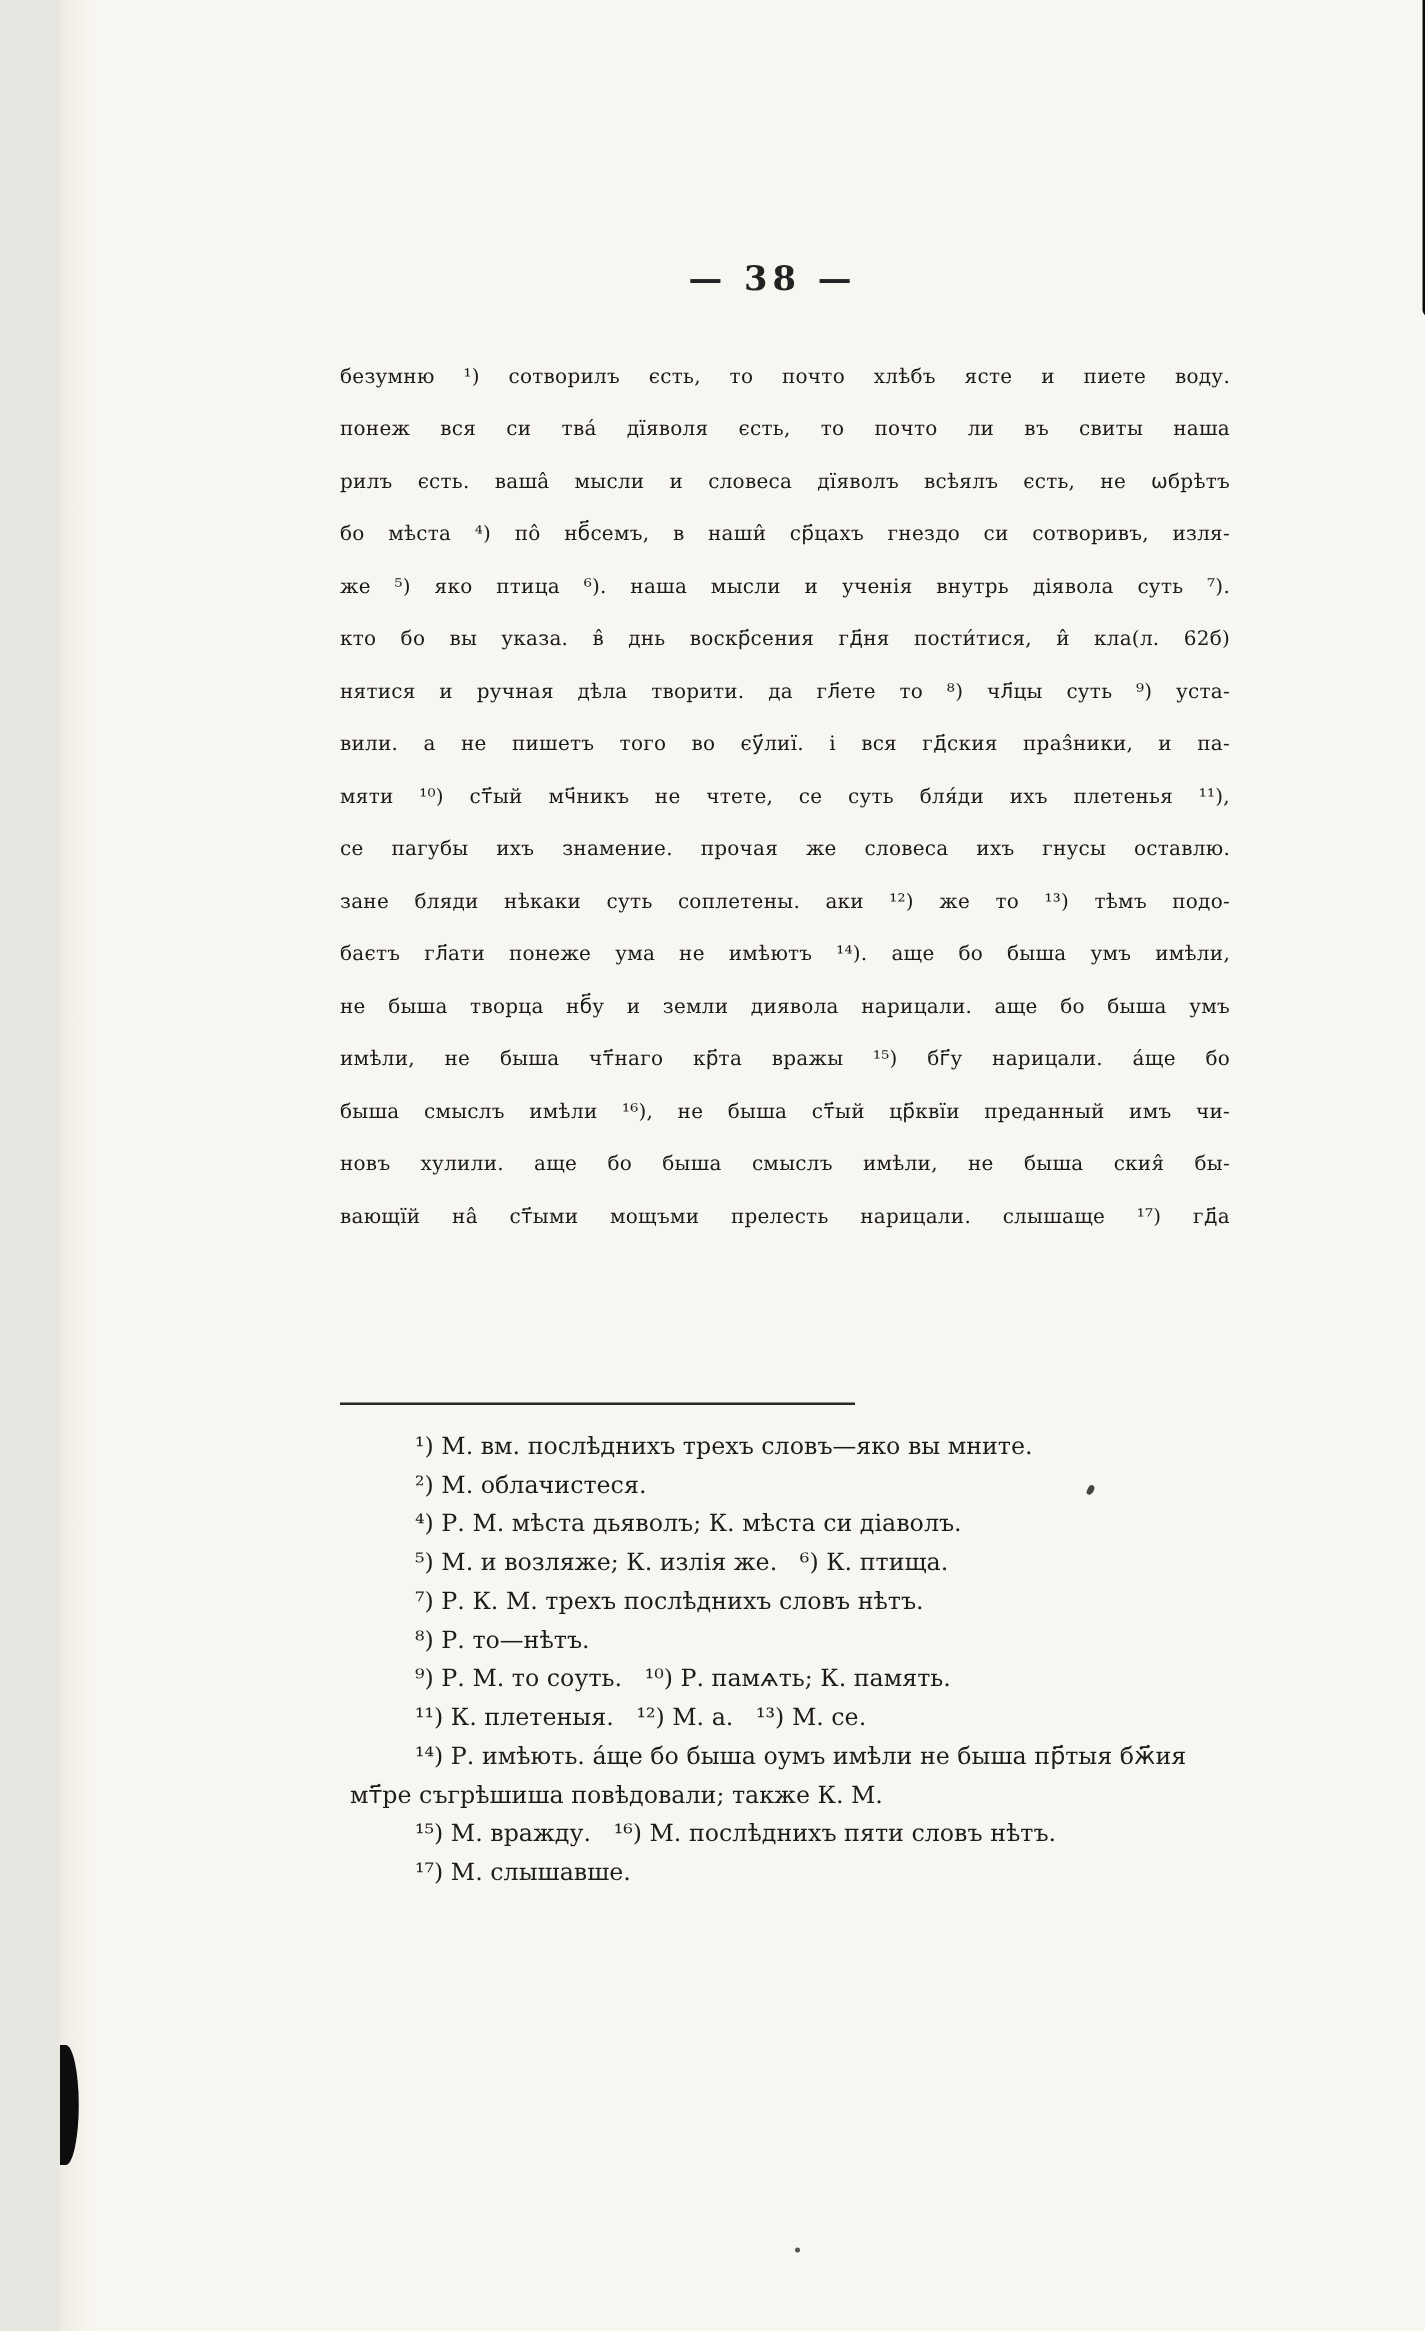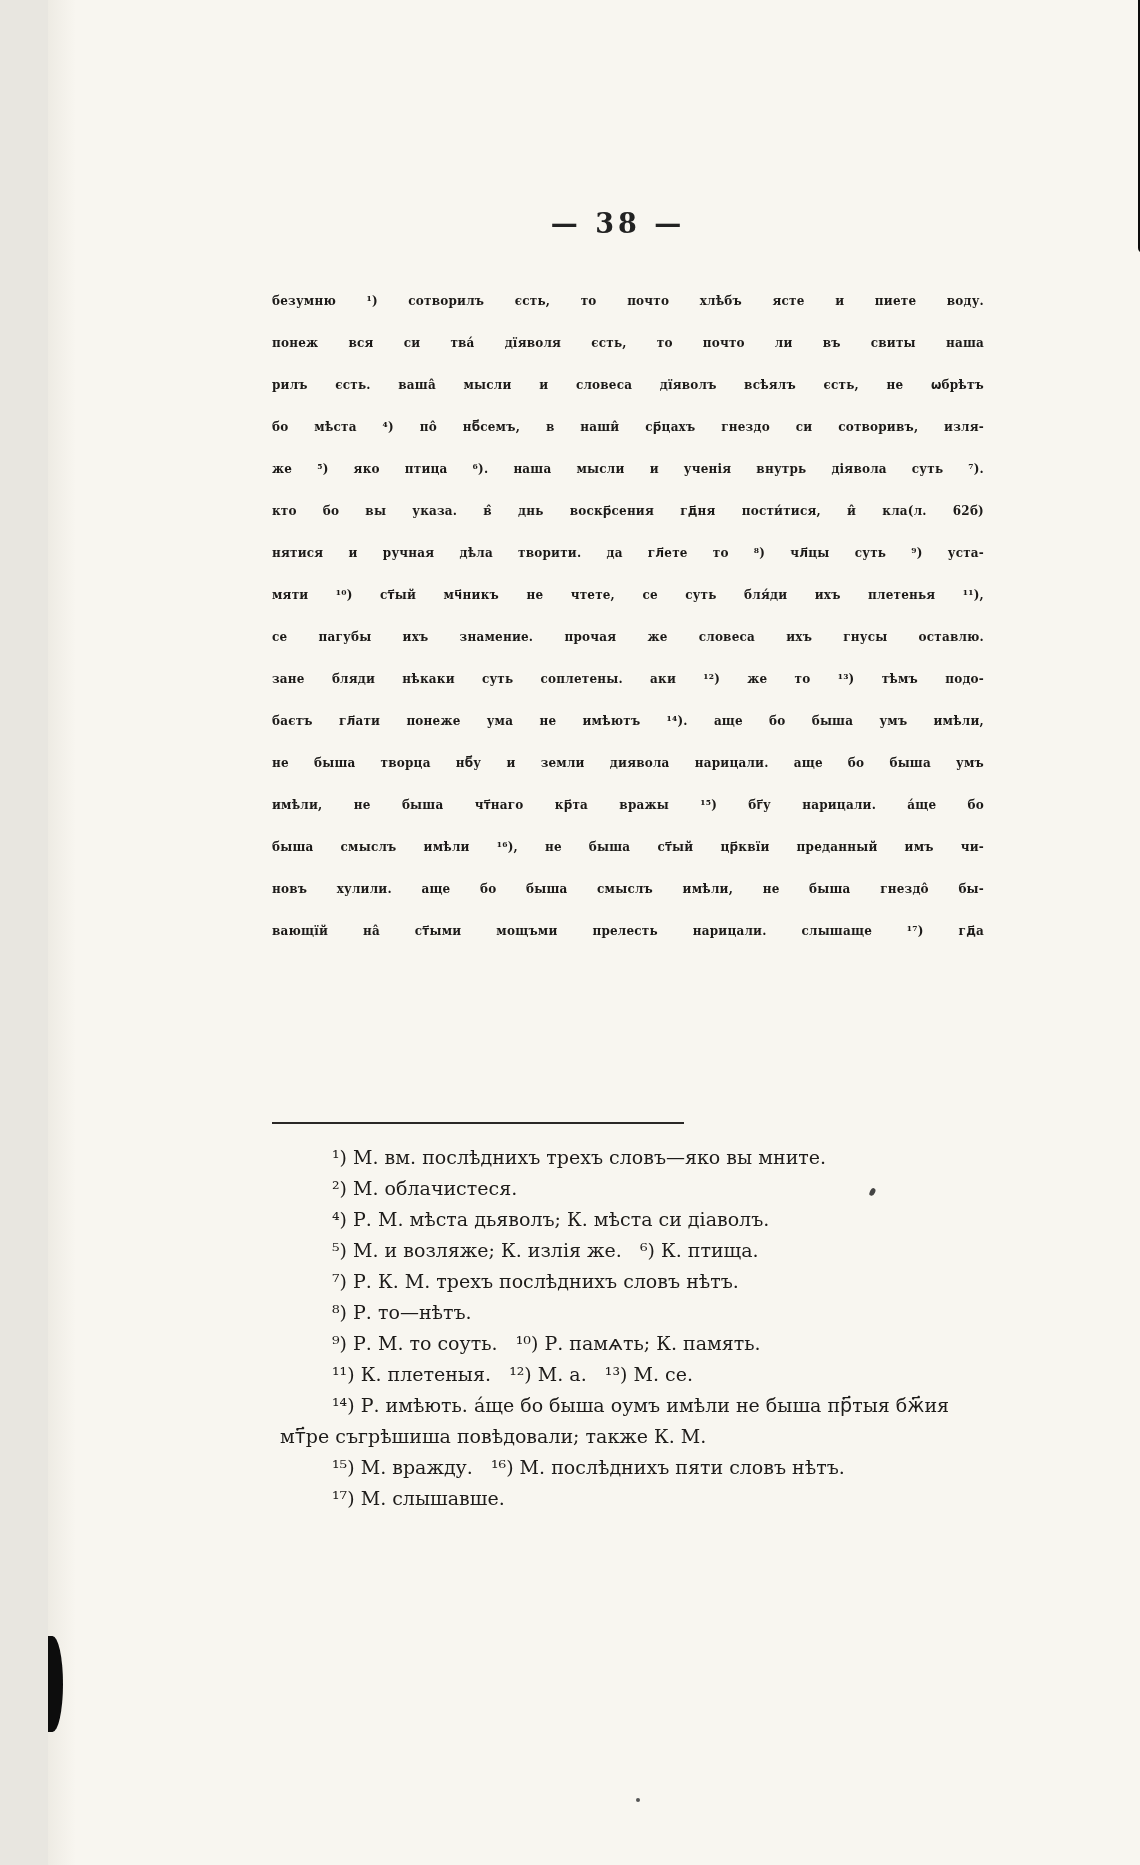--- a/index.html
+++ b/index.html
@@ -19,21 +19,21 @@
     position:absolute;top:208px;left:0;width:1140px;
     text-align:center;
     font-size:27px;font-weight:bold;letter-spacing:4px;
     color:#222;
   }
   .body-text{
     position:absolute;left:224px;top:280px;width:712px;
   }
   .bline{
     height:42px;line-height:42px;
-    font-size:12px;font-weight:bold;
+    font-size:16px;font-weight:normal;
     white-space:nowrap;
     text-align:justify;
     -moz-text-align-last:justify;
     text-align-last:justify;
     overflow:visible;
     letter-spacing:.2px;
   }
   .fn-separator{
     position:absolute;left:224px;top:1122px;
     width:412px;height:2px;background:#2a2826;
@@ -81,28 +81,29 @@
   <div class="page-number">— 38 —</div>
 
   <div class="body-text">
       <div class="bline">безумню ¹) сотворилъ єсть, то почто хлѣбъ ясте и пиете воду.</div>
       <div class="bline">понеж вся си тва́ дїяволя єсть, то почто ли въ свиты наша</div>
       <div class="bline">рилъ єсть. ваша̂ мысли и словеса дїяволъ всѣялъ єсть, не ѡбрѣтъ</div>
       <div class="bline">бо мѣста ⁴) по̂ нб҃семъ, в наши̂ ср҃цахъ гнездо си сотворивъ, изля-</div>
       <div class="bline">же ⁵) яко птица ⁶). наша мысли и ученія внутрь діявола суть ⁷).</div>
       <div class="bline">кто бо вы указа. в̂ днь воскр҃сения гд҃ня пости́тися, и̂ кла(л. 62б)</div>
       <div class="bline">нятися и ручная дѣла творити. да гл҃ете то ⁸) чл҃цы суть ⁹) уста-</div>
+      <div class="bline">вили. а не пишетъ того во єу҃лиї. і вся гд҃ския праз̂ники, и па-</div>
       <div class="bline">мяти ¹⁰) ст҃ый мч҃никъ не чтете, се суть бля́ди ихъ плетенья ¹¹),</div>
       <div class="bline">се пагубы ихъ знамение. прочая же словеса ихъ гнусы оставлю.</div>
       <div class="bline">зане бляди нѣкаки суть соплетены. аки ¹²) же то ¹³) тѣмъ подо-</div>
       <div class="bline">баєтъ гл҃ати понеже ума не имѣютъ ¹⁴). аще бо быша умъ имѣли,</div>
       <div class="bline">не быша творца нб҃у и земли диявола нарицали. аще бо быша умъ</div>
       <div class="bline">имѣли, не быша чт҃наго кр҃та вражы ¹⁵) бг҃у нарицали. а́ще бо</div>
       <div class="bline">быша смыслъ имѣли ¹⁶), не быша ст҃ый цр҃квїи преданный имъ чи-</div>
-      <div class="bline">новъ хулили. аще бо быша смыслъ имѣли, не быша гнездо̂ бы-</div>
+      <div class="bline">новъ хулили. аще бо быша смыслъ имѣли, не быша ския̂ бы-</div>
       <div class="bline">вающїй на̂ ст҃ыми мощъми прелесть нарицали. слышаще ¹⁷) гд҃а</div>
     </div>
 
   <div class="fn-separator"></div>
 
   <div class="footnotes">
       <div class="fline">¹) М. вм. послѣднихъ трехъ словъ—яко вы мните.</div>
       <div class="fline">²) М. облачистеся.</div>
       <div class="fline">⁴) Р. М. мѣста дьяволъ; К. мѣста си діаволъ.</div>
       <div class="fline">⁵) М. и возляже; К. излія же.   ⁶) К. птища.</div>

